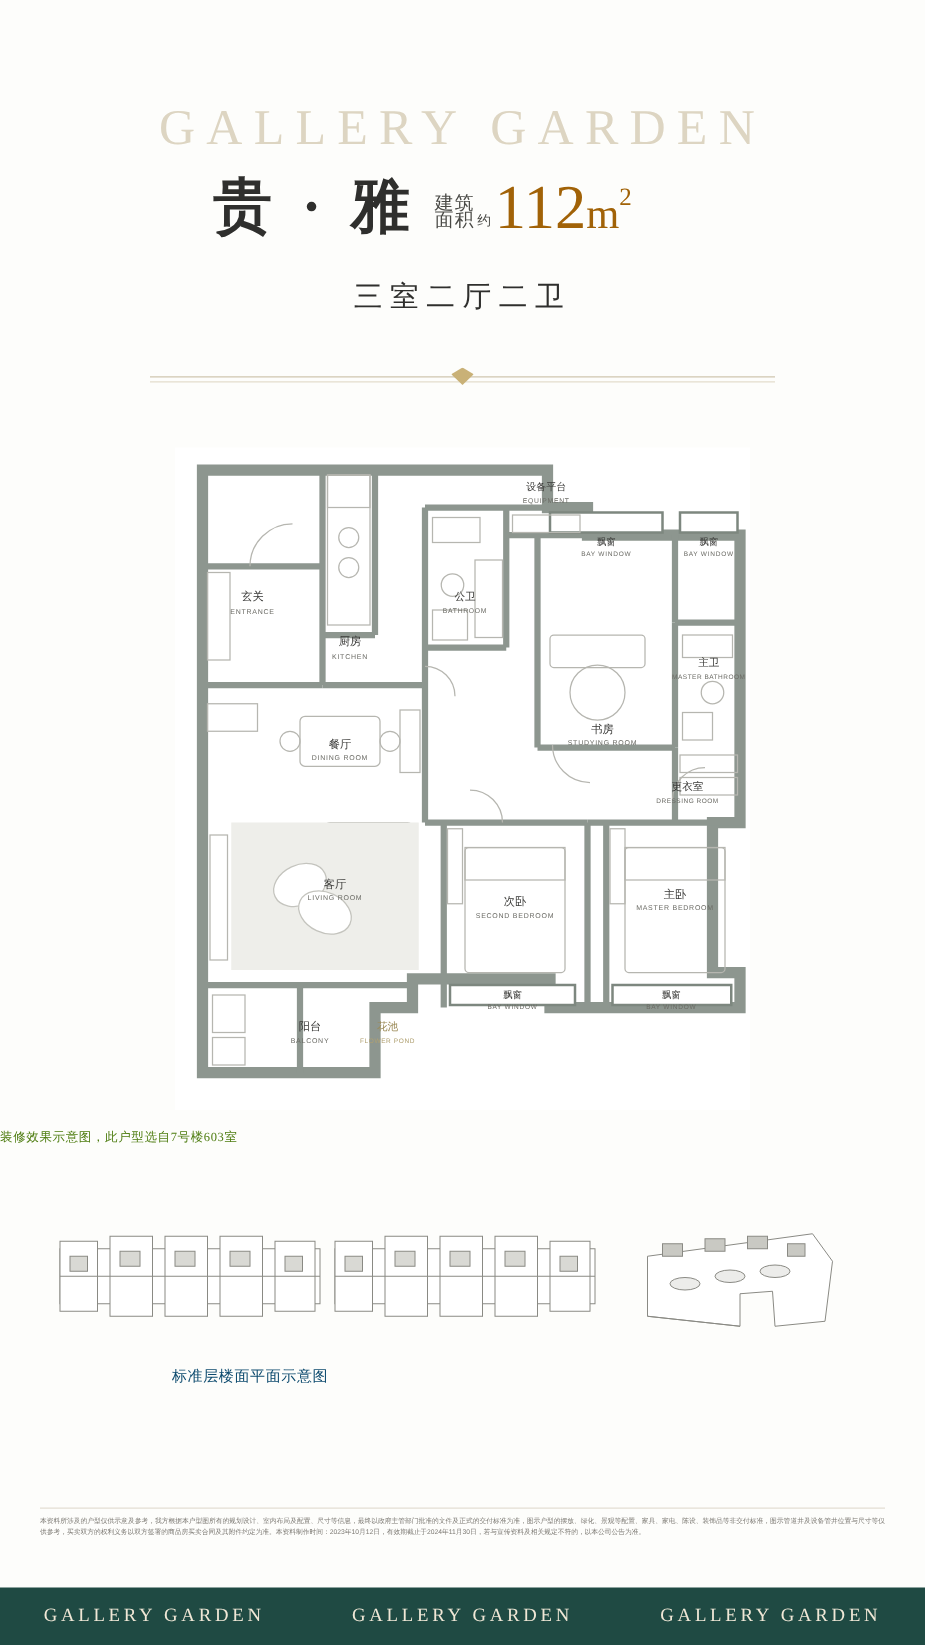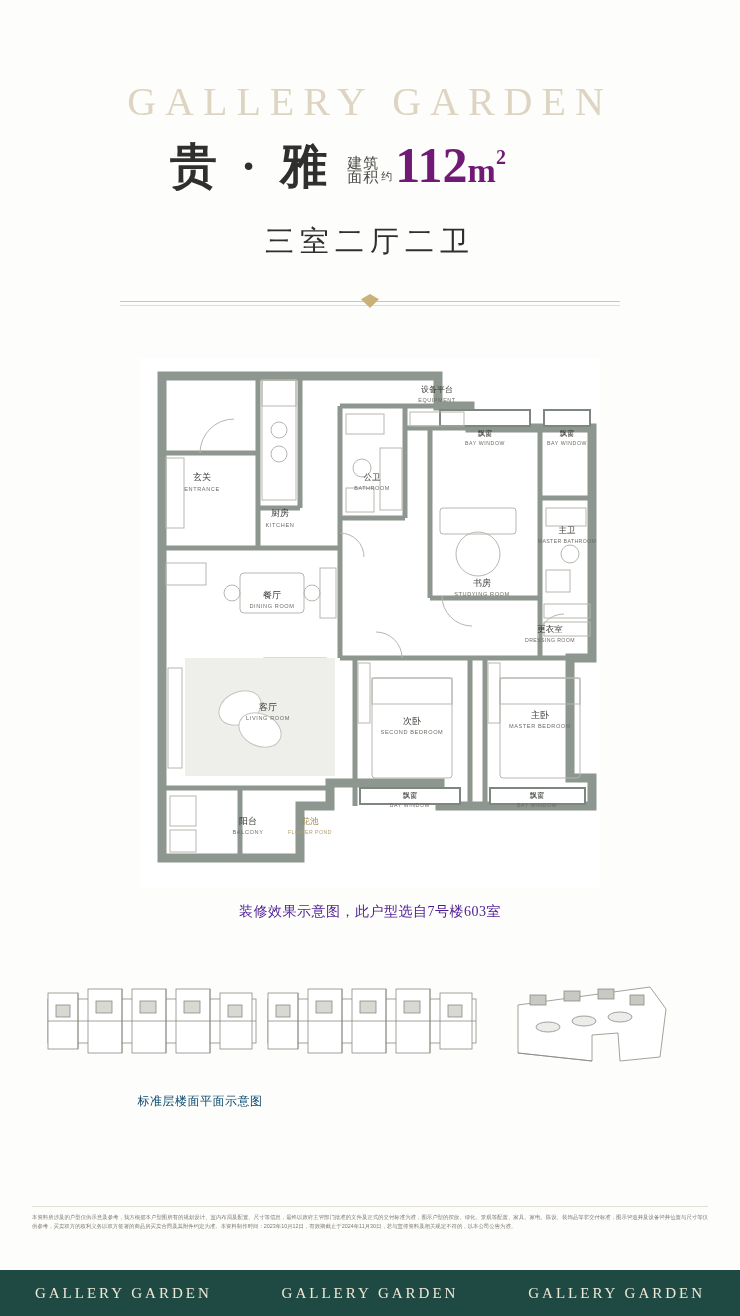--- a/index.html
+++ b/index.html
@@ -37,29 +37,28 @@
   .area-label{
     display:flex;flex-direction:column;justify-content:flex-end;
     font-size:15px;line-height:14px;color:#4a4a46;
     margin-right:2px;margin-bottom:6px;letter-spacing:1px;
   }
   .约{
     font-size:11px;color:#4a4a46;margin-right:3px;margin-bottom:6px;
     align-self:flex-end;
   }
   .area-num{
-    font-size:50px;color:#701a75;line-height:1;letter-spacing:0px;
+    font-size:50px;color:#a16207;line-height:1;letter-spacing:0px;
     font-family:"Liberation Serif", serif;
-    font-weight:bold;
   }
   .area-unit{font-size:34px;}
   .area-sup{font-size:20px;vertical-align:super;}
   .subtitle{
     position:absolute;top:222px;left:0;width:740px;text-align:center;
-    font-size:29px;letter-spacing:6px;color:#2f2f2d;
+    font-size:23px;letter-spacing:6px;color:#2f2f2d;
   }
   .divider{
     position:absolute;top:292px;left:120px;width:500px;height:18px;
   }
   .divider .ln{
     position:absolute;top:9px;left:0;width:500px;height:1px;background:#cfc6b0;
   }
   .divider .ln2{
     position:absolute;top:13px;left:0;width:500px;height:1px;background:#e4ddcd;
   }
@@ -69,22 +68,22 @@
     clip-path:polygon(50% 0,100% 38%,50% 100%,0 38%);
   }
 
   
   .plan{
     position:absolute;left:140px;top:358px;width:460px;height:530px;
     background:#ffffff;
   }
   .plan svg{display:block;}
   .caption{
-    position:absolute;top:903px;left:0;width:740px;text-align:center;
-    font-size:14px;color:#4c1d95;letter-spacing:.5px;
+    position:absolute;top:903px;left:0;width:740px;text-align:left;
+    font-size:10px;color:#4d7c0f;letter-spacing:.5px;
   }
 
   
   .keyplans{
     position:absolute;top:975px;left:0;width:740px;height:140px;
   }
   .kp{position:absolute;}
   .kp-cap{
     position:absolute;font-size:12px;color:#0c4a6e;letter-spacing:.5px;
     text-align:center;width:260px;

